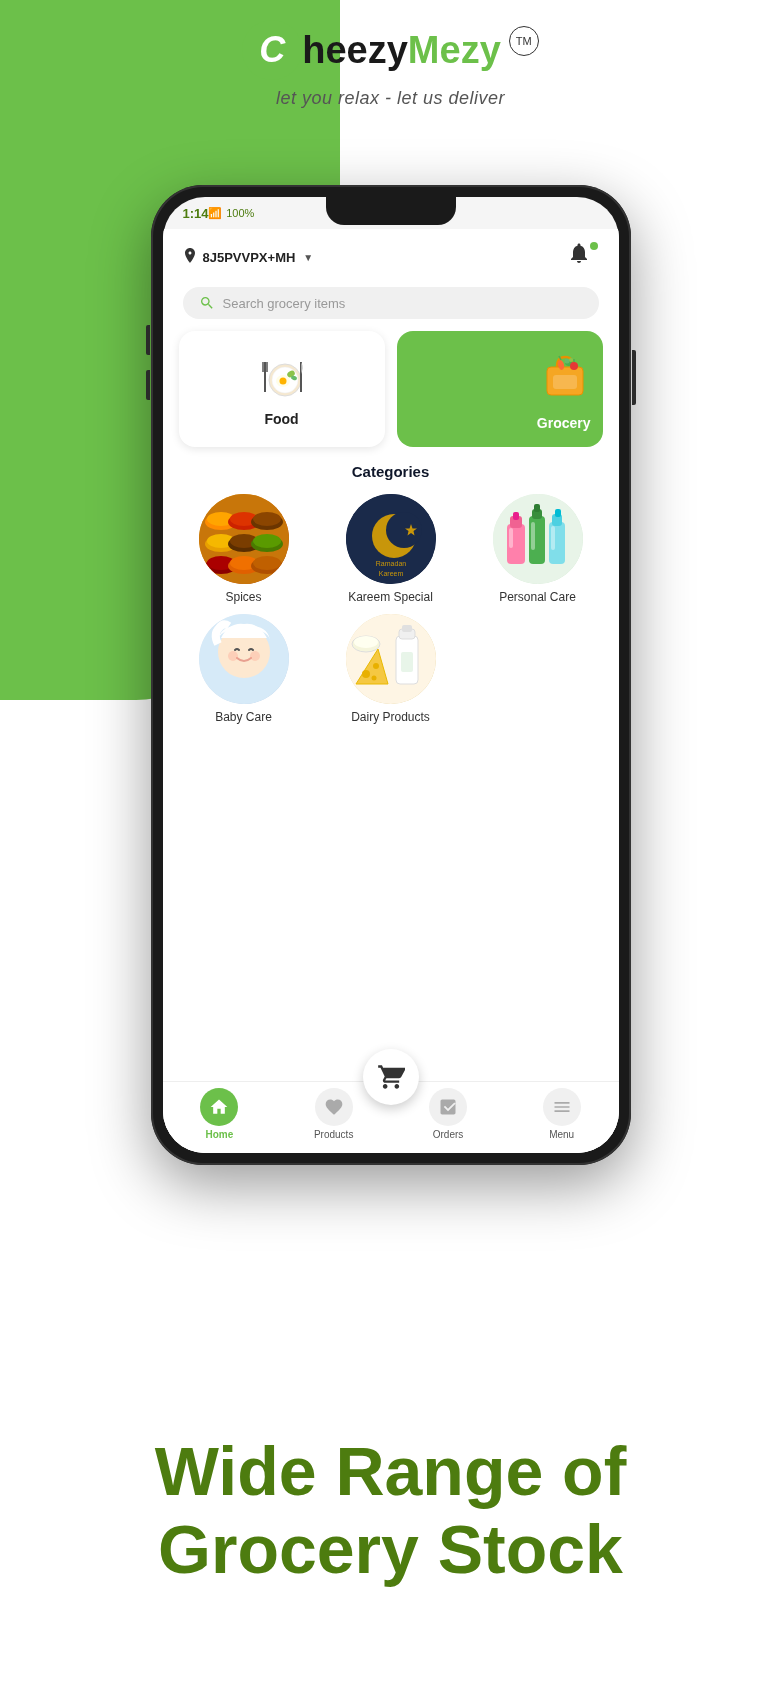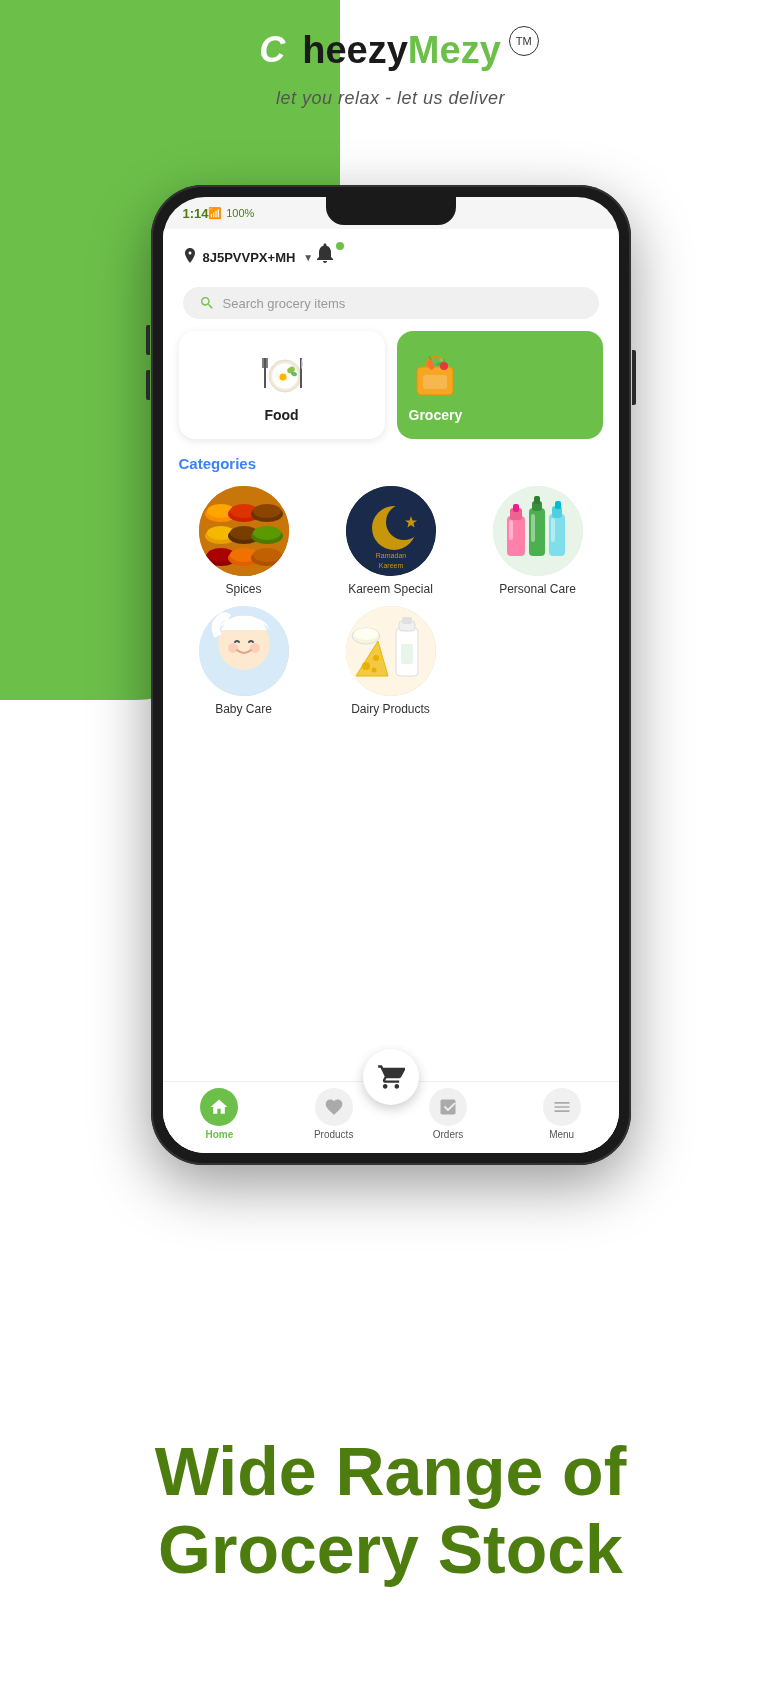--- a/index.html
+++ b/index.html
@@ -154,20 +154,21 @@
       right: 0;
       bottom: 0;
       background: #fff;
       overflow: hidden;
     }
 
     
     .top-bar {
       display: flex;
       align-items: center;
+      justify-content: space-between;
       padding: 12px 20px 8px;
       background: #fff;
     }
 
     .location-area {
       display: flex;
       align-items: center;
       gap: 6px;
     }
 
@@ -230,24 +231,25 @@
       box-shadow: 0 2px 8px rgba(0,0,0,0.1);
       cursor: pointer;
     }
 
     .tab-grocery {
       flex: 1;
       background: #6cc04a;
       border-radius: 16px;
       display: flex;
       flex-direction: column;
-      align-items: flex-start;
+      align-items: flex-end;
       justify-content: center;
       padding: 16px 12px;
       cursor: pointer;
+      gap: 8px;
     }
 
     .tab-label-food { font-size: 14px; font-weight: 600; color: #222; margin-top: 8px; }
     .tab-label-grocery { font-size: 14px; font-weight: 600; color: #fff; margin-top: 8px; }
 
     
     .food-icon-container {
       width: 52px;
       height: 52px;
       display: flex;
@@ -265,22 +267,23 @@
     }
 
     
     .categories-section {
       padding: 0 16px;
     }
 
     .categories-title {
       font-size: 15px;
       font-weight: 700;
-      color: #3b82f6;
+      color: #0f172a;
       margin-bottom: 14px;
+      text-align: center;
     }
 
     .categories-grid {
       display: grid;
       grid-template-columns: repeat(3, 1fr);
       gap: 10px 17px;
     }
 
     .category-item {
       display: flex;

